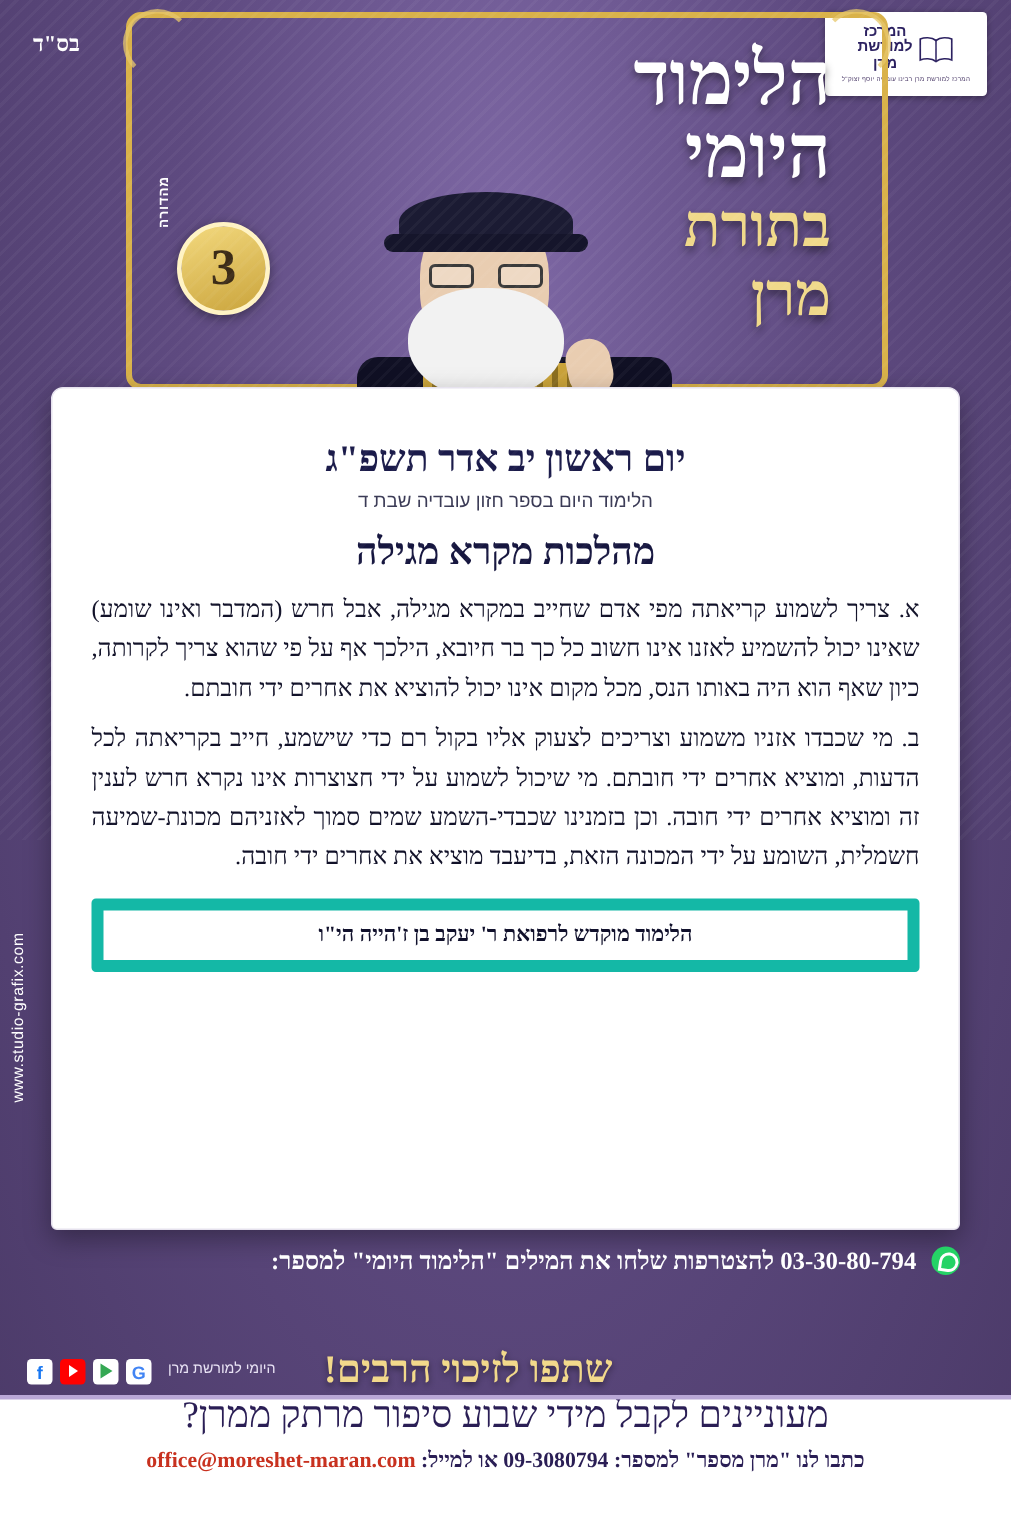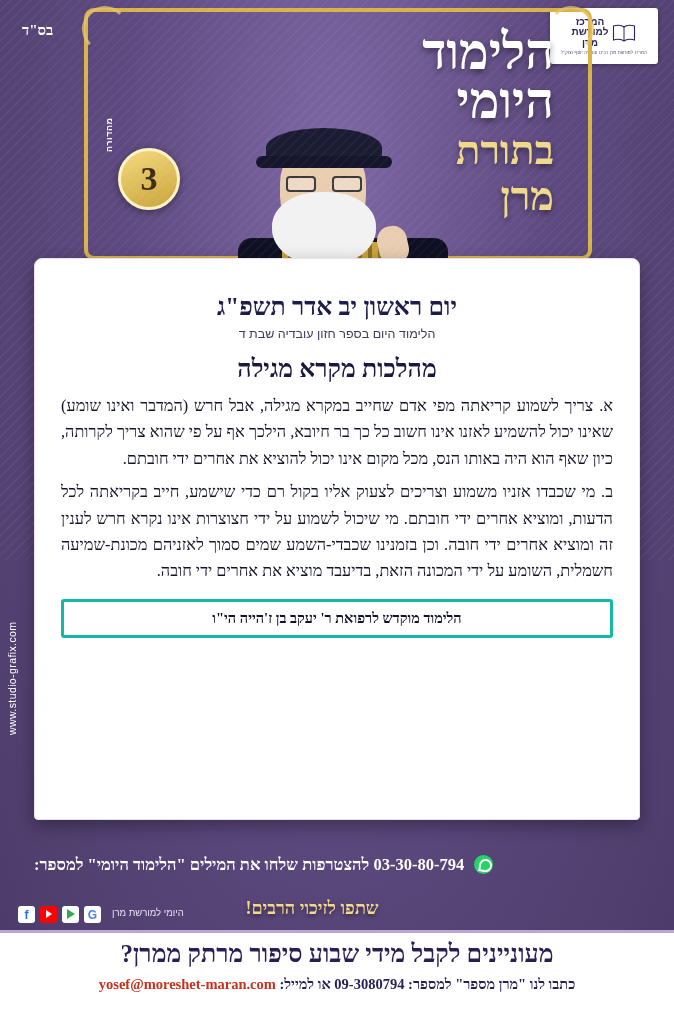--- a/index.html
+++ b/index.html
@@ -199,34 +199,34 @@
     font-family:"Liberation Serif", serif;
     font-size:16.3px;
     line-height:1.62;
     color:#111128;
     text-align:justify;
     margin-bottom:7px;
   }
 
   .dedication{
     margin-top:14px;
-    border:3px solid #14b8a6;
+    border:8px solid #14b8a6;
     border-radius:3px;
     padding:8px 6px;
     text-align:center;
     font-family:"Liberation Serif", serif;
     font-weight:bold;
     font-size:14.5px;
     color:#11112c;
   }
 
   
   .contact{
     position:absolute; top:830px; left:34px; width:606px; height:62px;
-    direction:rtl; text-align:left; color:#ffffff;margin-top:24px;
+    direction:rtl; text-align:right; color:#ffffff;
   }
   .contact .l1{
     font-family:"Liberation Serif", serif;
     font-weight:bold; font-size:16.5px; line-height:1.35;
   }
   .contact .l2{
     font-family:"Liberation Serif", serif;
     font-weight:bold; font-size:16.5px; line-height:1.35;
   }
   .wa{
@@ -236,21 +236,21 @@
   .wa::after{
     content:""; position:absolute; left:5px; top:4px; width:9px;height:9px;
     border:2px solid #ffffff; border-radius:50% 50% 50% 0; transform:rotate(8deg);
   }
 
   .share{
     position:absolute; top:898px; left:0; width:624px;
     text-align:center;
     font-family:"Liberation Serif", serif;
     font-weight:bold;
-    font-size:18px;
+    font-size:26px;
     color:#f2d98b;
     text-shadow:0 2px 4px rgba(0,0,0,.45);
   }
 
   .socials{
     position:absolute; top:906px; left:18px;
     display:flex; gap:5px; align-items:center;
   }
   .sic{ width:17px;height:17px;border-radius:3px; display:inline-block;}
   .sic.g{ background:#ffffff; position:relative;}
@@ -274,23 +274,22 @@
   }
 
   
   .bottom{
     position:absolute; left:0; bottom:0; width:674px; height:94px;
     background:#ffffff;
     direction:rtl;
     text-align:center;
   }
   .bottom .b1{
-    margin-top:10px;
-    font-family:"Liberation Serif", serif;
-    font-weight:bold;
+    font-family:"Liberation Serif", serif;
+    font-weight:normal;
     font-size:25px;
     color:#2a1e55;
   }
   .bottom .b2{
     margin-top:8px;
     font-family:"Liberation Serif", serif;
     font-size:14.5px;
     color:#2a1e55;
     font-weight:bold;
   }
@@ -385,17 +384,17 @@
 
   <div class="vertical-url">www.studio-grafix.com</div>
 
   <div class="bottom">
     <div class="bottom-sep"></div>
     <div class="b1">מעוניינים לקבל מידי שבוע סיפור מרתק ממרן?</div>
     <div class="b2">
       <span>כתבו לנו "מרן מספר" למספר:</span>
       <span>09-3080794</span>
       <span>או למייל:</span>
-      <span class="mail">yosef@moreshet-maran.com</span>
+      <span class="mail">office@moreshet-maran.com</span>
     </div>
   </div>
 
 </div>
 
 </body></html>

